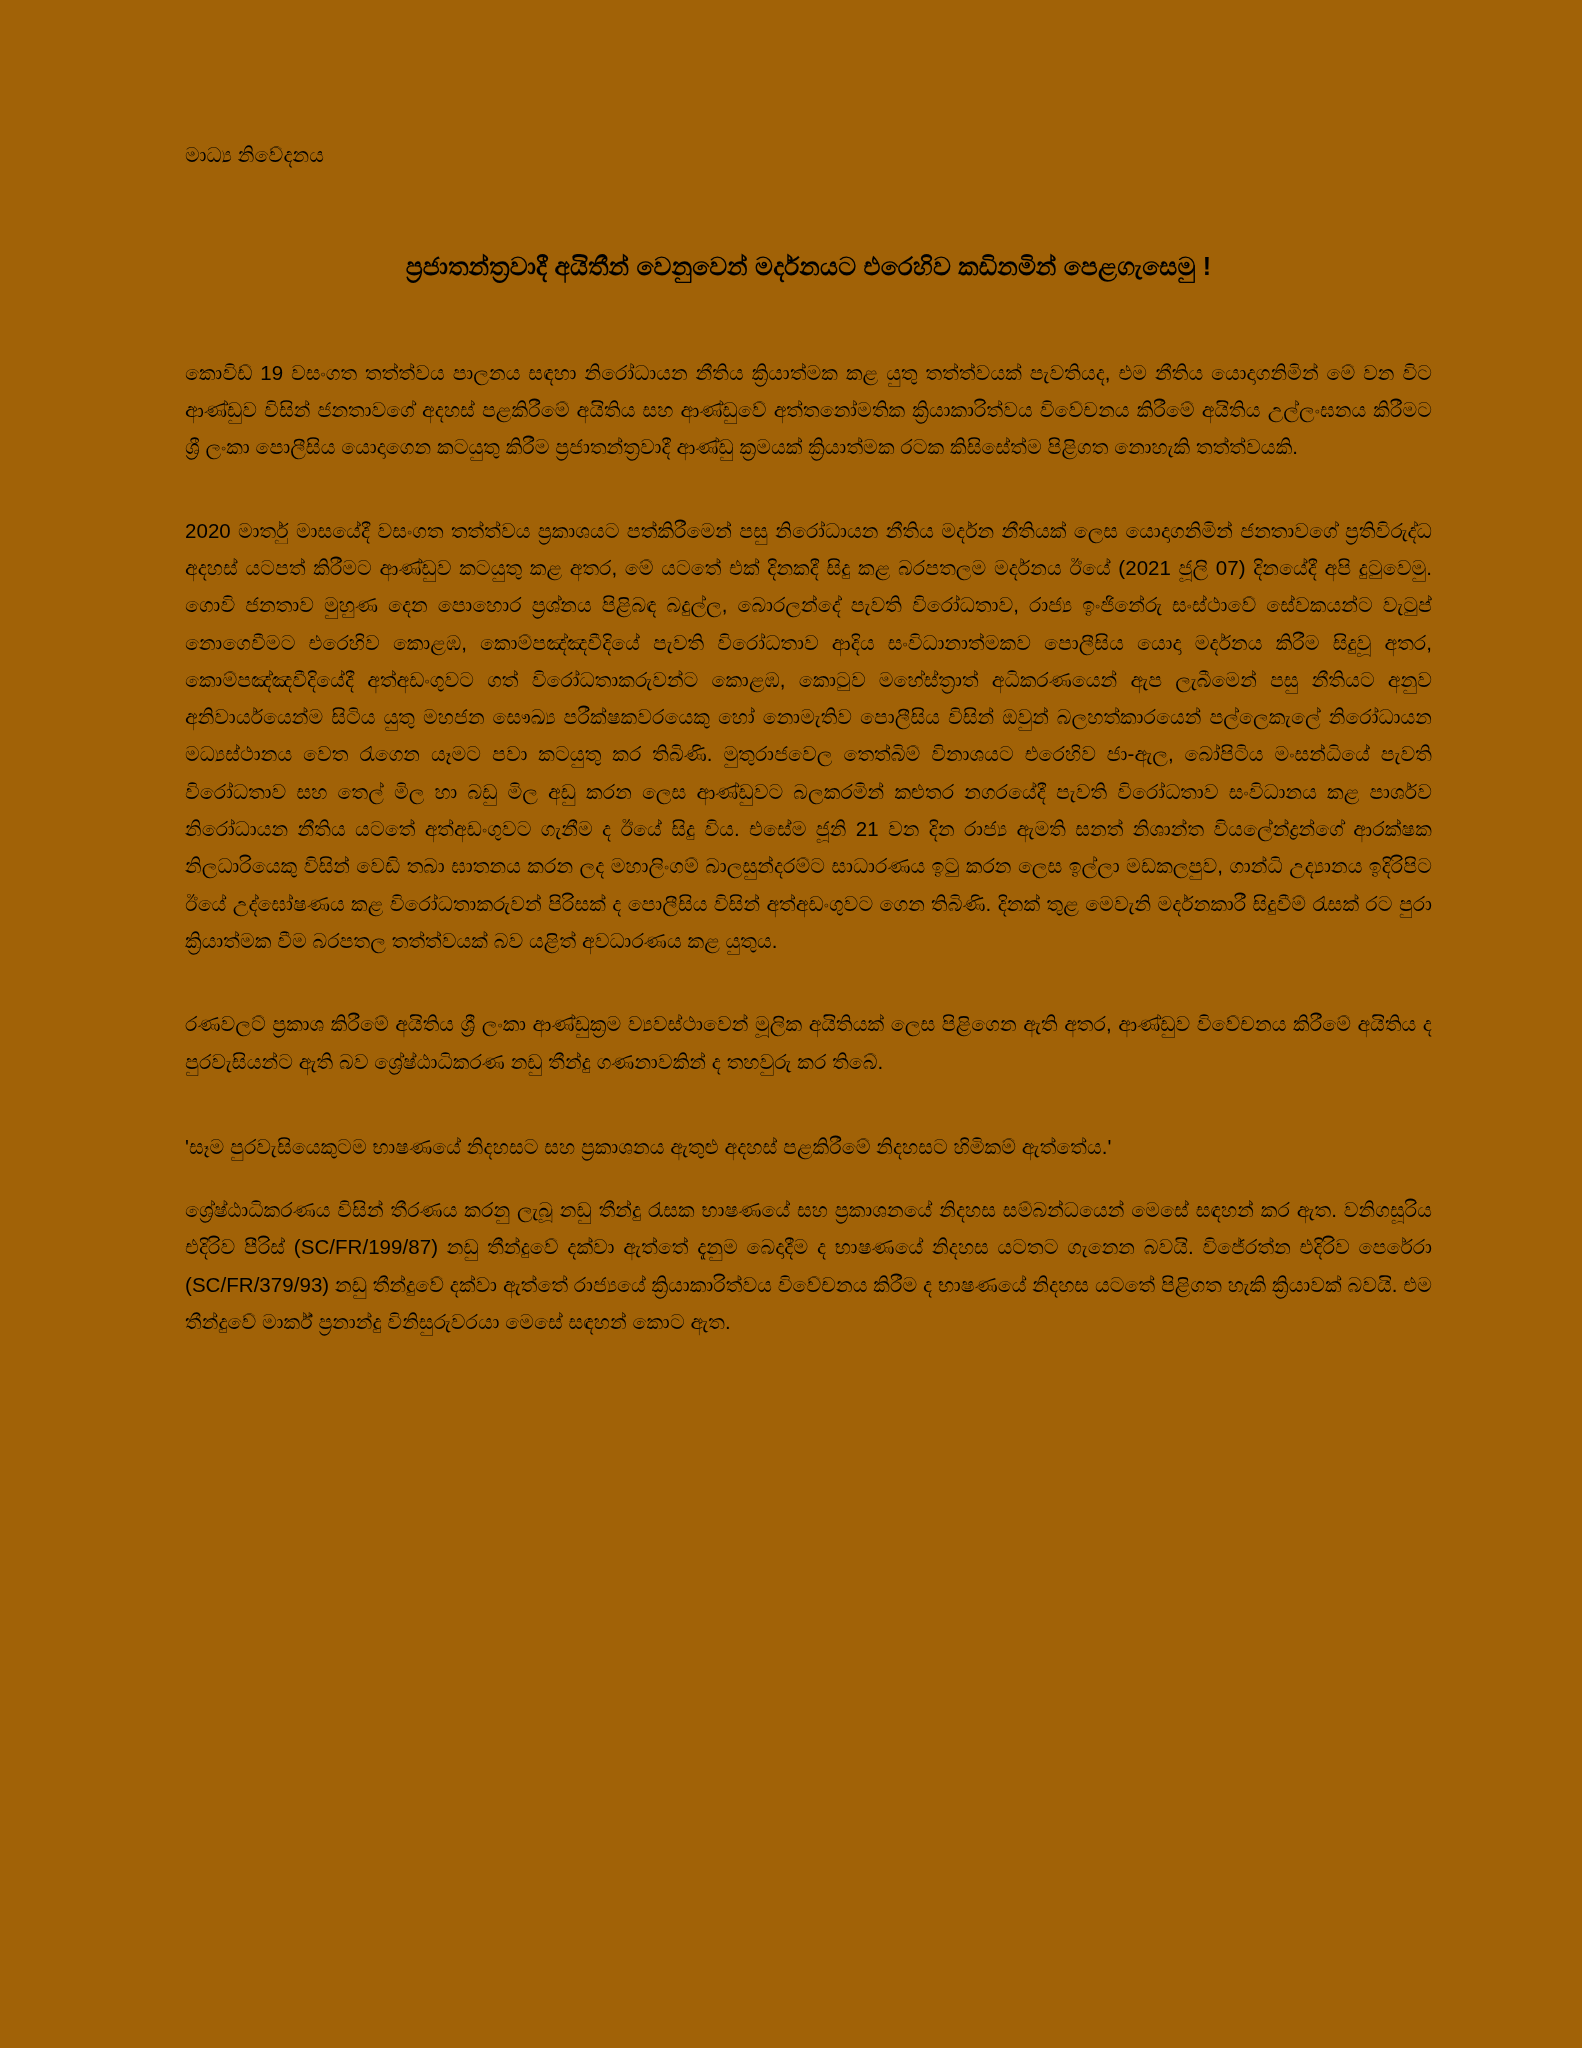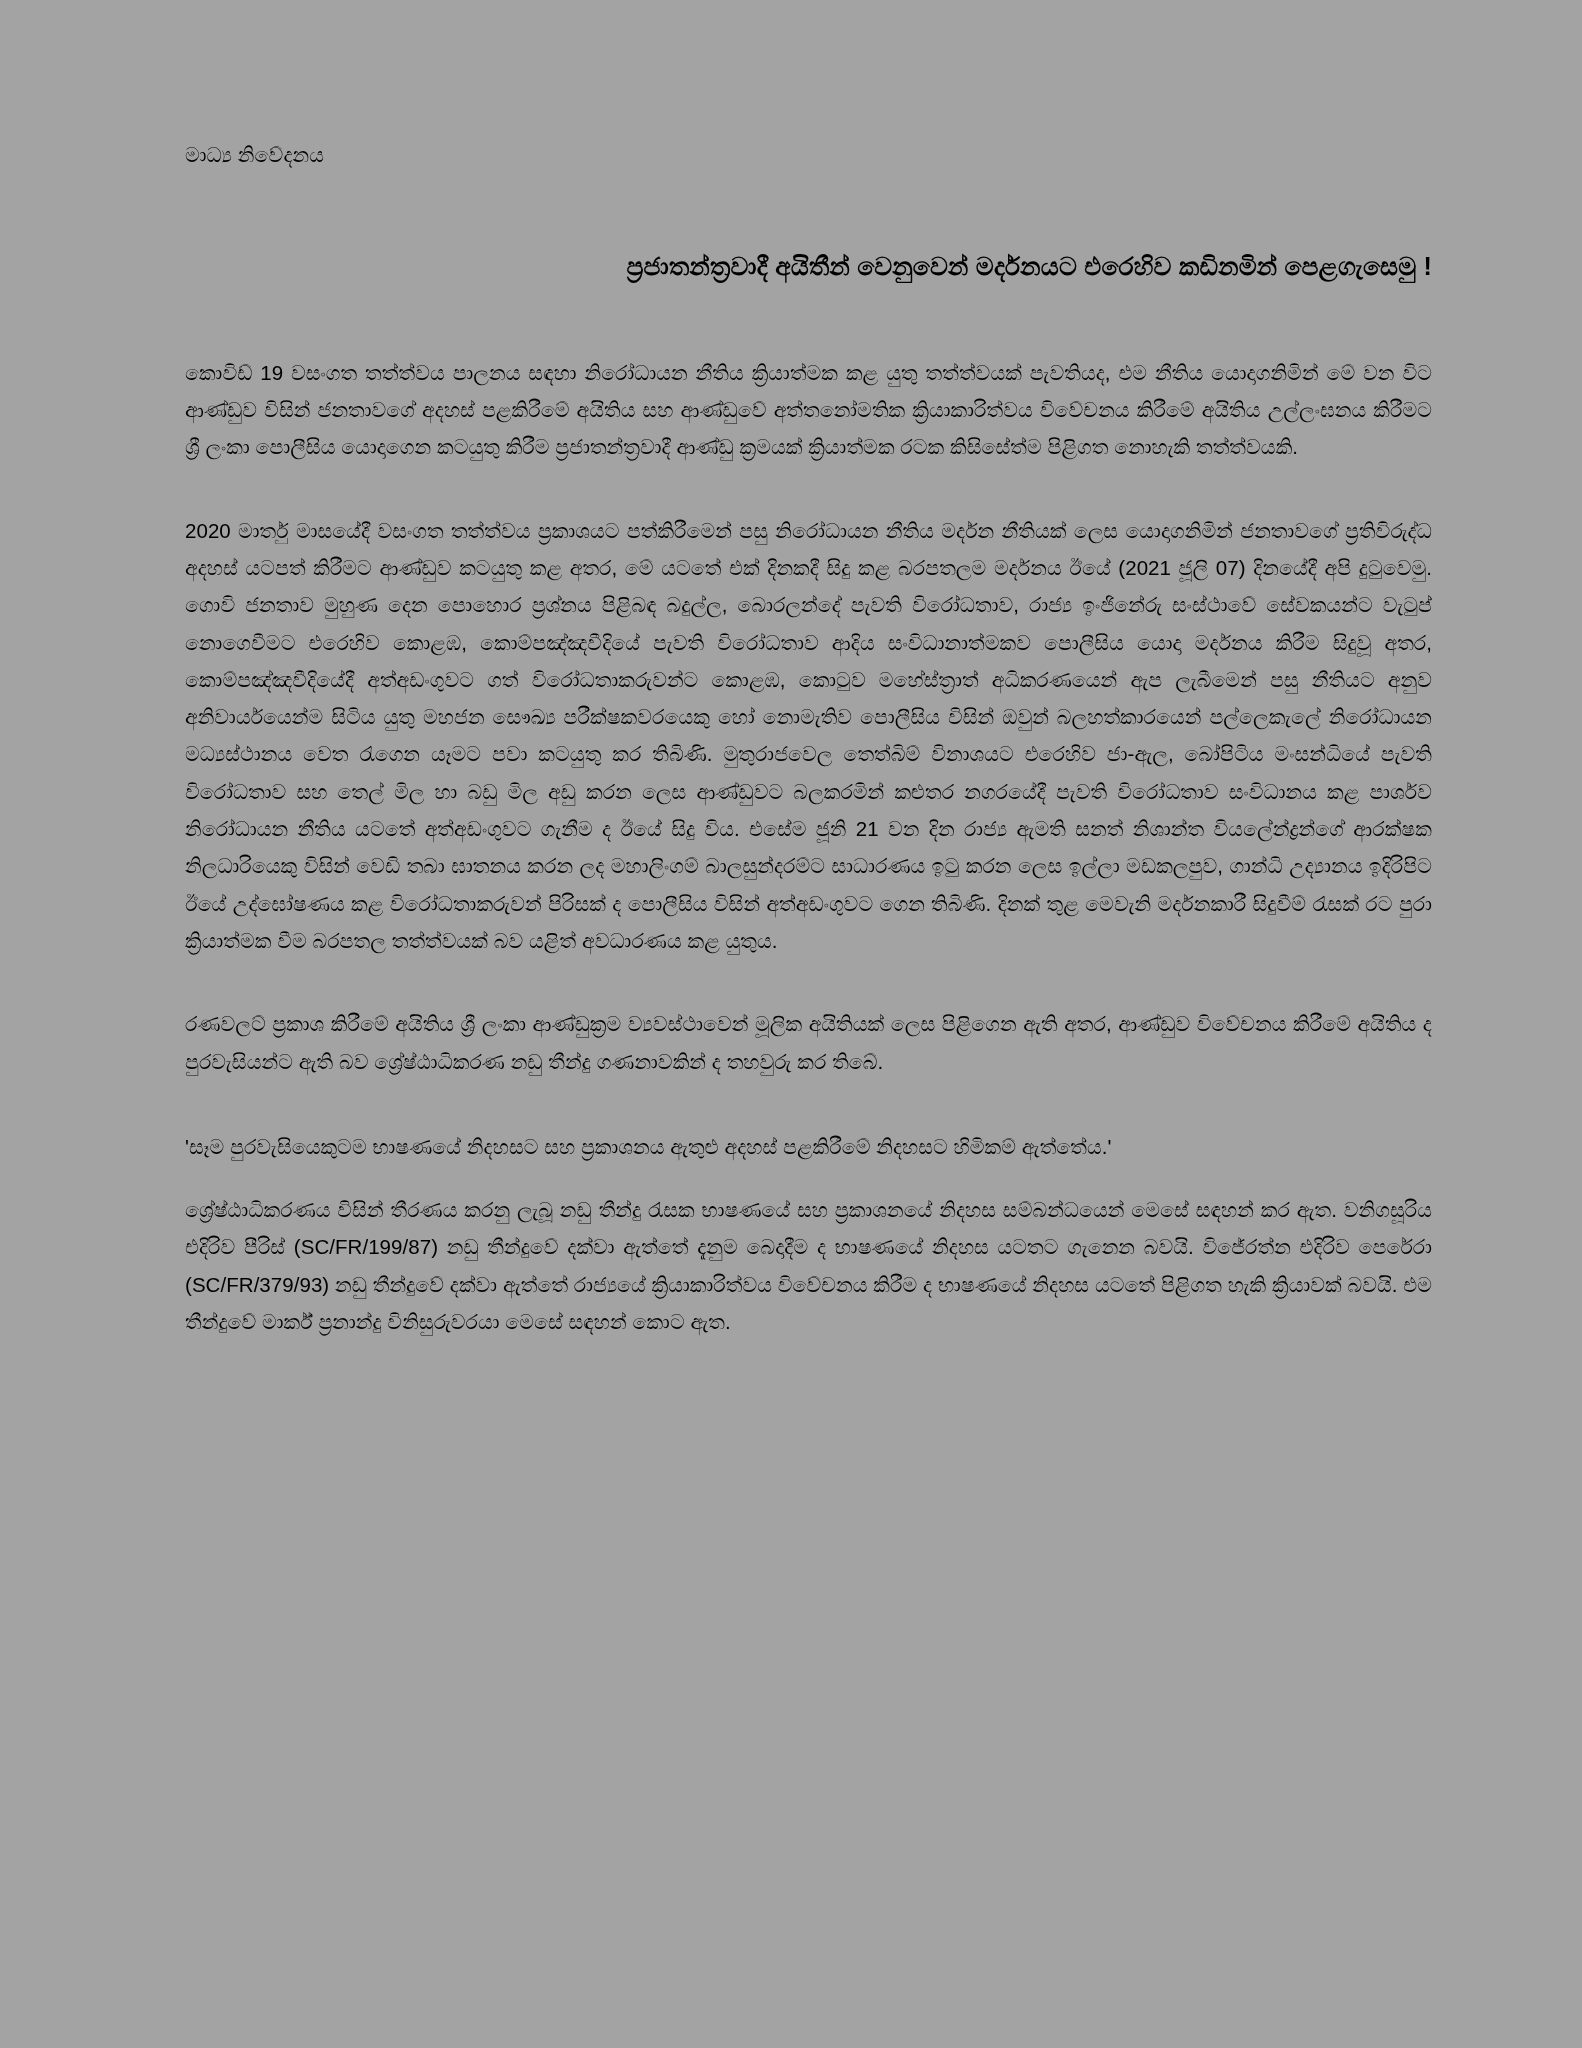--- a/index.html
+++ b/index.html
@@ -11,35 +11,35 @@
     width: 1582px;
     min-height: 2048px;
     font-family: "Liberation Sans", "DejaVu Sans", sans-serif;
     color: #000000;
   }
   .page {
     width: 1582px;
     min-height: 2048px;
     box-sizing: border-box;
     padding: 140px 150px 76px 185px;
-    background: #a3a3a3;
+    background: #a16207;
   }
   .meta-line {
     font-size: 20.5px;
     line-height: 1.5;
     margin: 0 0 34px 0;
     letter-spacing: 0.1px;
   }
   .meta-line.first {
     margin-bottom: 36px;
   }
   .doc-title {
     font-size: 25px;
     font-weight: bold;
-    text-align: right;
+    text-align: center;
     margin: 78px 0 70px 0;
     letter-spacing: 0.2px;
     line-height: 1.4;
   }
   .para {
     font-size: 20.5px;
     line-height: 1.82;
     text-align: justify;
     text-justify: inter-word;
     margin: 0 0 26px 0;

